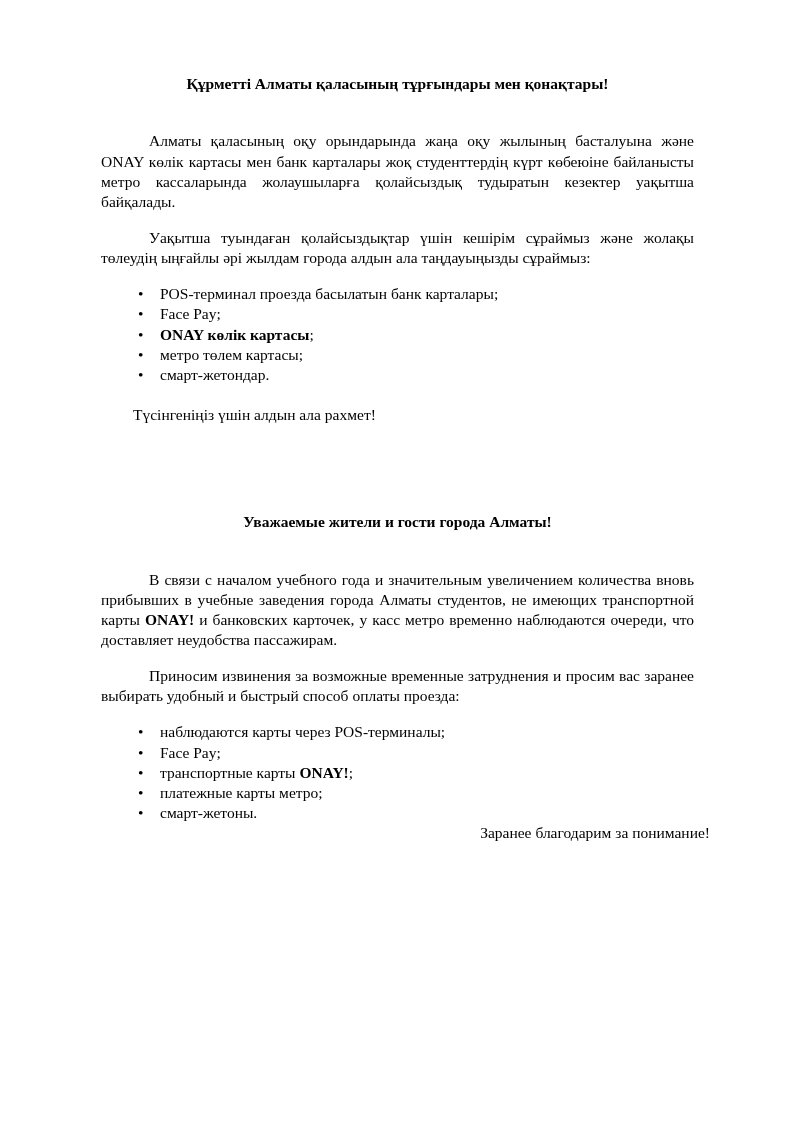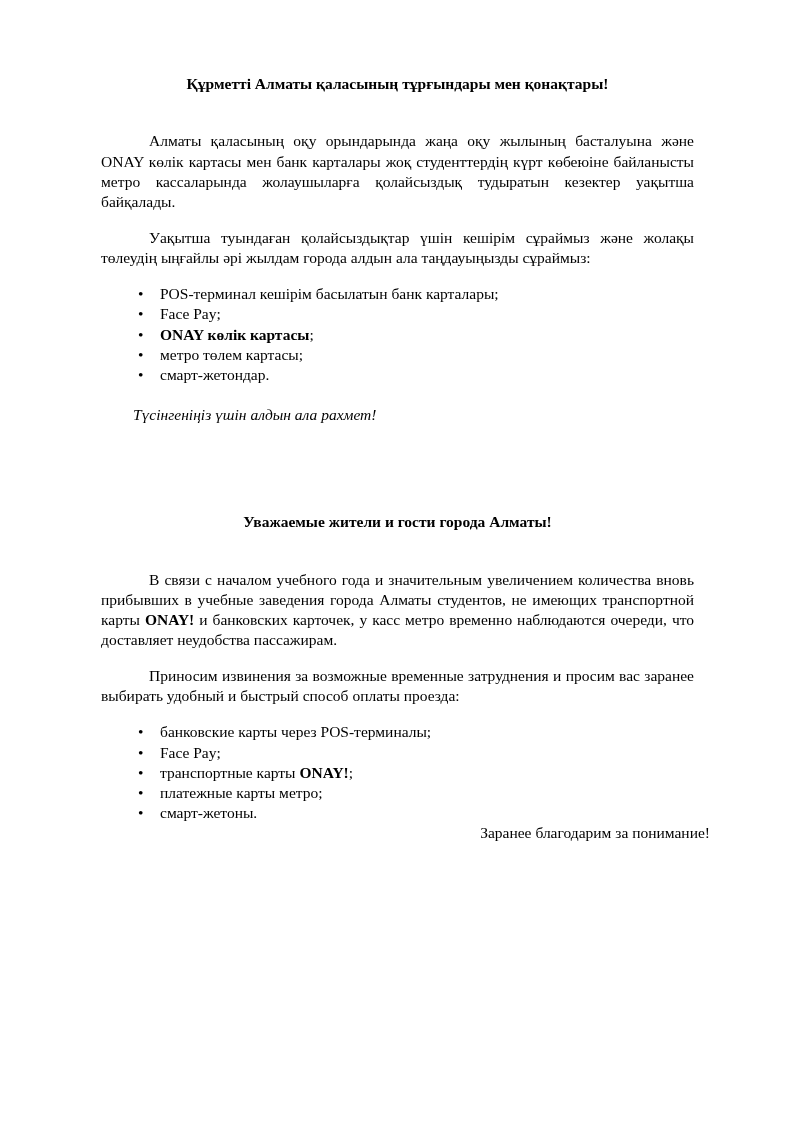--- a/index.html
+++ b/index.html
@@ -65,21 +65,20 @@
     line-height: 1.30;
     padding-left: 75px;
     text-indent: 0;
     text-align: right;
   }
   .tail-line {
     font-size: 15.5px;
     line-height: 1.30;
     text-indent: 48px;
     text-align: left;
-    font-style: italic;
   }
   b, .b { font-weight: bold; }
   .sp-title-gap { height: 21px; }
   .sp-blank-line { height: 20px; }
   .sp-section-gap { height: 87px; }
   .top-offset { height: 74px; }
 </style>
 </head>
 <body>
 
@@ -94,21 +93,21 @@
 
       <div class="sp-title-gap"></div>
 
       <p class="para">Алматы қаласының оқу орындарында жаңа оқу жылының басталуына және ONAY көлік картасы мен банк карталары жоқ студенттердің күрт көбеюіне байланысты метро кассаларында жолаушыларға қолайсыздық тудыратын кезектер уақытша байқалады.</p>
 
       <p class="para">Уақытша туындаған қолайсыздықтар үшін кешірім сұраймыз және жолақы төлеудің ыңғайлы әрі жылдам города алдын ала таңдауыңызды сұраймыз:</p>
 
       <ul class="bullet-list">
         <li>
           <span class="marker">•</span>
-          <span>POS-терминал кешірім басылатын банк карталары;</span><b></b><span></span>
+          <span>POS-терминал проезда басылатын банк карталары;</span><b></b><span></span>
         </li>
         <li>
           <span class="marker">•</span>
           <span>Face Pay;</span><b></b><span></span>
         </li>
         <li>
           <span class="marker">•</span>
           <span></span><b>ONAY көлік картасы</b><span>;</span>
         </li>
         <li>
@@ -134,21 +133,21 @@
 
       <div class="sp-title-gap"></div>
 
       <p class="para"><span>В связи с началом учебного года и значительным увеличением количества вновь прибывших в учебные заведения города Алматы студентов, не имеющих транспортной карты </span><b>ONAY!</b><span> и банковских карточек, у касс метро временно наблюдаются очереди, что доставляет неудобства пассажирам.</span></p>
 
       <p class="para">Приносим извинения за возможные временные затруднения и просим вас заранее выбирать удобный и быстрый способ оплаты проезда:</p>
 
       <ul class="bullet-list">
         <li>
           <span class="marker">•</span>
-          <span>банковские карты через POS-терминалы;</span><b></b><span></span>
+          <span>наблюдаются карты через POS-терминалы;</span><b></b><span></span>
         </li>
         <li>
           <span class="marker">•</span>
           <span>Face Pay;</span><b></b><span></span>
         </li>
         <li>
           <span class="marker">•</span>
           <span>транспортные карты </span><b>ONAY!</b><span>;</span>
         </li>
         <li>

